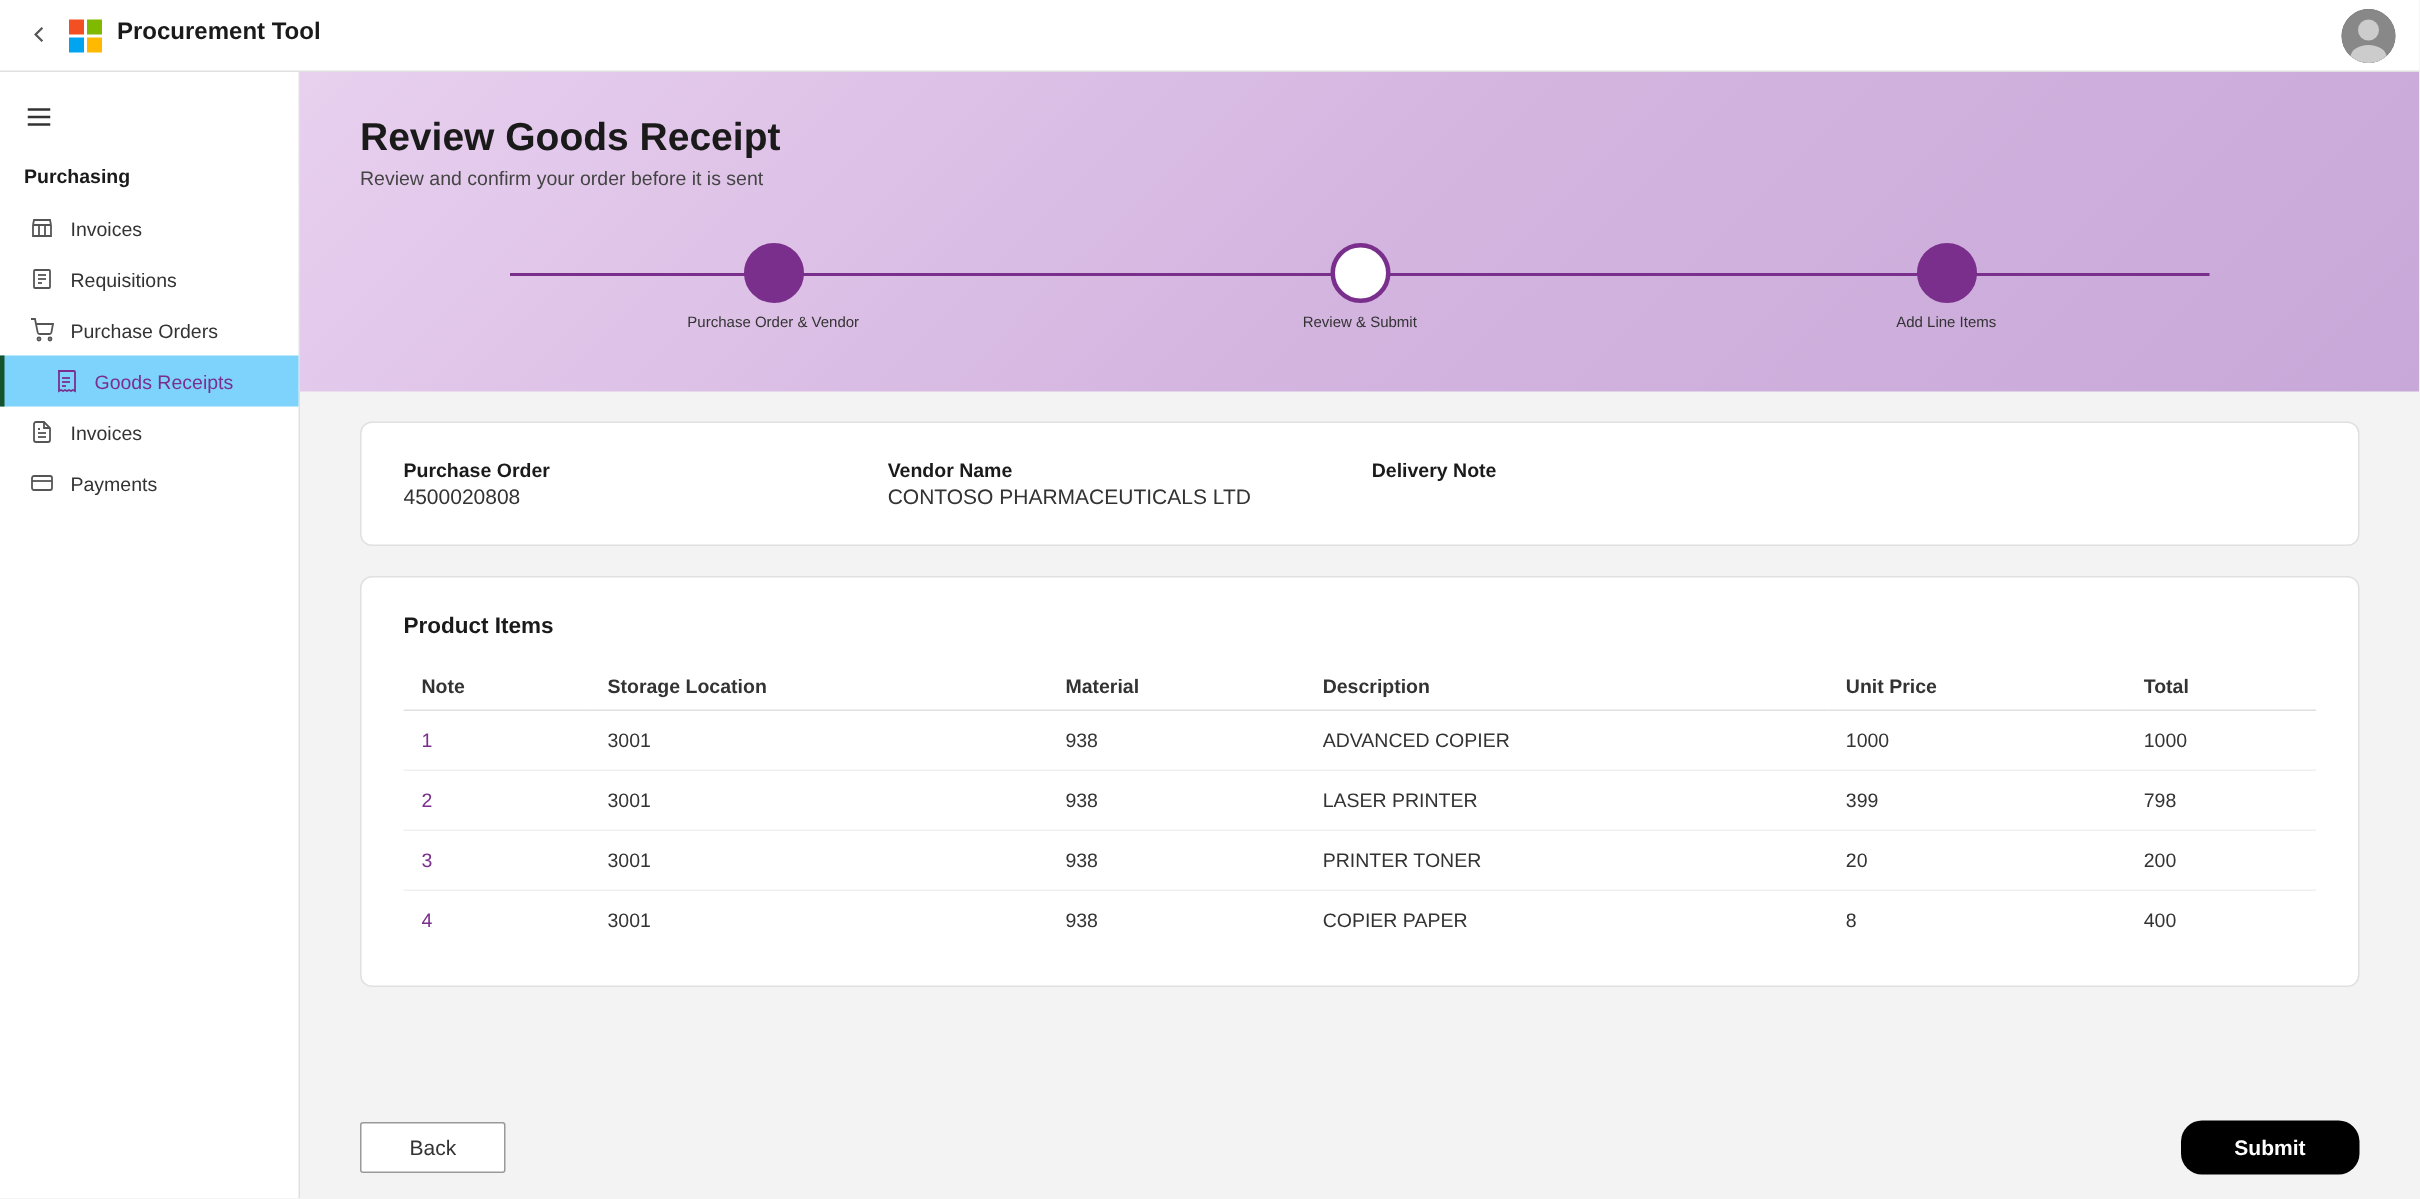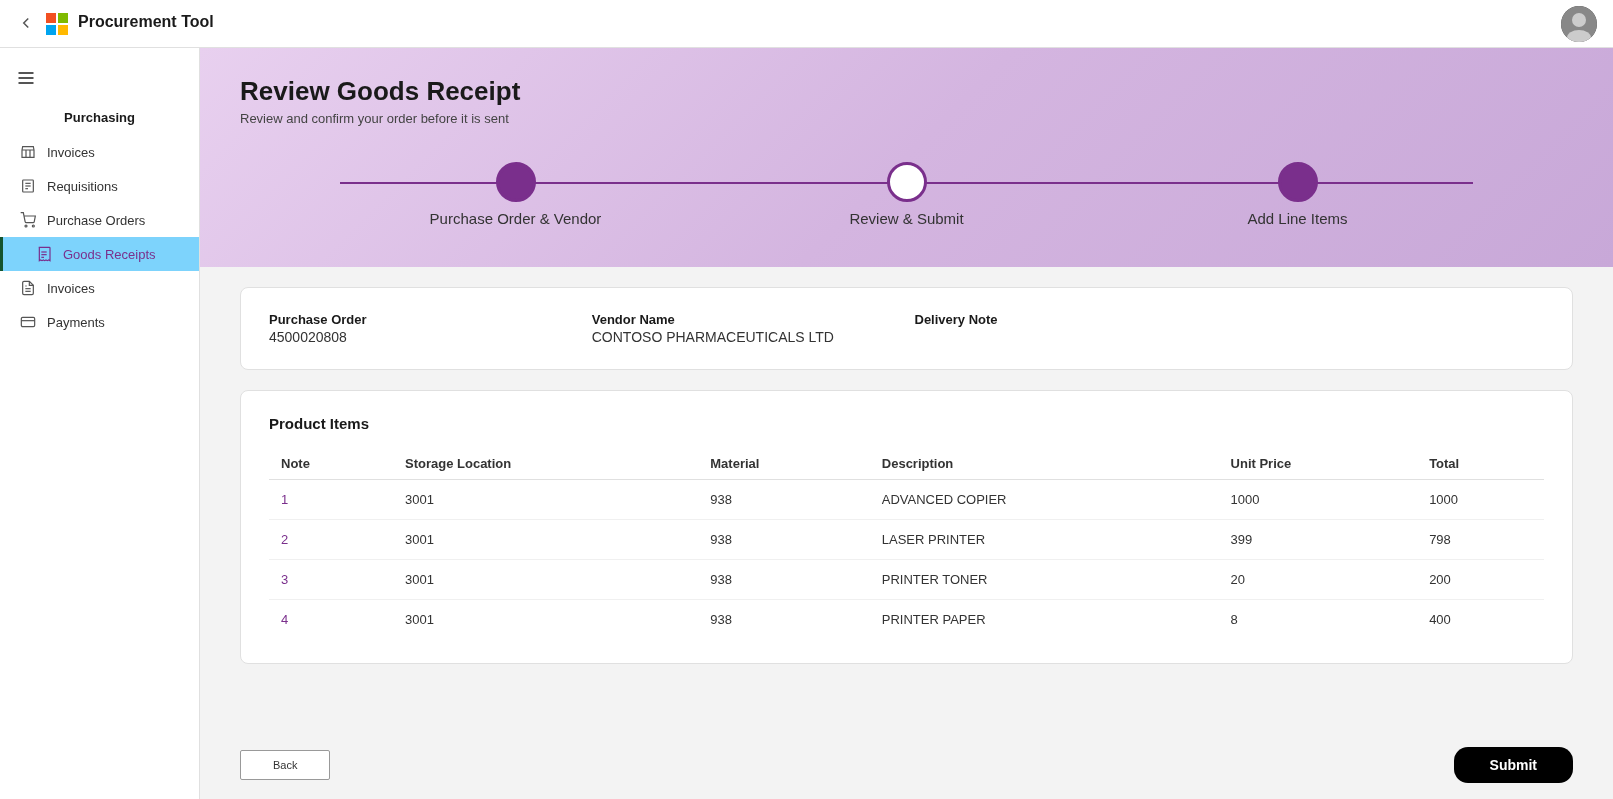--- a/index.html
+++ b/index.html
@@ -20,21 +20,21 @@
     .avatar { width: 36px; height: 36px; border-radius: 50%; background: #555; overflow: hidden; }
     .avatar svg { width: 36px; height: 36px; }
 
     
     .main-layout { display: flex; flex: 1; overflow: hidden; }
 
     
     .sidebar {
       width: 200px; background: #fff; flex-shrink: 0;
       border-right: 1px solid #e0e0e0; padding: 12px 0;
-      display: flex; flex-direction: column; text-align: center;
+      display: flex; flex-direction: column;
     }
     .hamburger { padding: 8px 16px; cursor: pointer; display: flex; align-items: center; margin-bottom: 8px; }
     .hamburger svg { width: 20px; height: 20px; }
     .sidebar-section-title {
       font-size: 13px; font-weight: 700; color: #1a1a1a;
       padding: 6px 16px 10px 16px;
     }
     .sidebar-item {
       display: flex; align-items: center; gap: 10px;
       padding: 8px 16px; cursor: pointer; font-size: 13px; color: #333;
@@ -60,21 +60,21 @@
       position: absolute; top: 20px; left: calc(80px + 20px); right: calc(80px + 20px);
       height: 2px; background: #7a2f8c; z-index: 0;
     }
     .stepper-step { display: flex; flex-direction: column; align-items: center; gap: 8px; z-index: 1; flex: 1; }
     .stepper-circle {
       width: 40px; height: 40px; border-radius: 50%; border: 3px solid #7a2f8c;
       background: #7a2f8c; display: flex; align-items: center; justify-content: center;
     }
     .stepper-circle.active-step { background: #7a2f8c; border-color: #7a2f8c; }
     .stepper-circle.inactive-step { background: #fff; border-color: #7a2f8c; }
-    .stepper-label { font-size: 15px; color: #333; text-align: center; white-space: nowrap; }
+    .stepper-label { font-size: 10px; color: #333; text-align: center; white-space: nowrap; }
 
     
     .cards-area { padding: 20px 40px 40px 40px; display: flex; flex-direction: column; gap: 20px; flex: 1; }
 
     .card {
       background: #fff; border-radius: 8px;
       border: 1px solid #e0e0e0; padding: 24px 28px;
     }
 
     
@@ -96,21 +96,21 @@
     .items-table tr:last-child td { border-bottom: none; }
     .item-num { color: #7a2f8c; font-weight: 500; }
 
     
     .footer-buttons {
       display: flex; justify-content: space-between; align-items: center;
       padding: 16px 40px;
     }
     .btn-back {
       padding: 8px 32px; border: 1px solid #999; background: #fff;
-      border-radius: 2px; font-size: 11px; cursor: pointer; color: #333;
+      border-radius: 2px; font-size: 14px; cursor: pointer; color: #333;
     }
     .btn-submit {
       padding: 10px 36px; background: #000000; color: #fff;
       border: none; border-radius: 14px; font-size: 14px; font-weight: 600; cursor: pointer;
     }
   </style>
 </head>
 <body>
 
 <div class="topbar">
@@ -297,21 +297,21 @@
       <td>3001</td>
       <td>938</td>
       <td>PRINTER TONER</td>
       <td>20</td>
       <td>200</td>
     </tr>
               <tr>
       <td><span class="item-num">4</span></td>
       <td>3001</td>
       <td>938</td>
-      <td>PRINTER PAPER</td>
+      <td>COPIER PAPER</td>
       <td>8</td>
       <td>400</td>
     </tr>
             </tbody>
         </table>
       </div>
 
     </div>
 
     <div class="footer-buttons">

